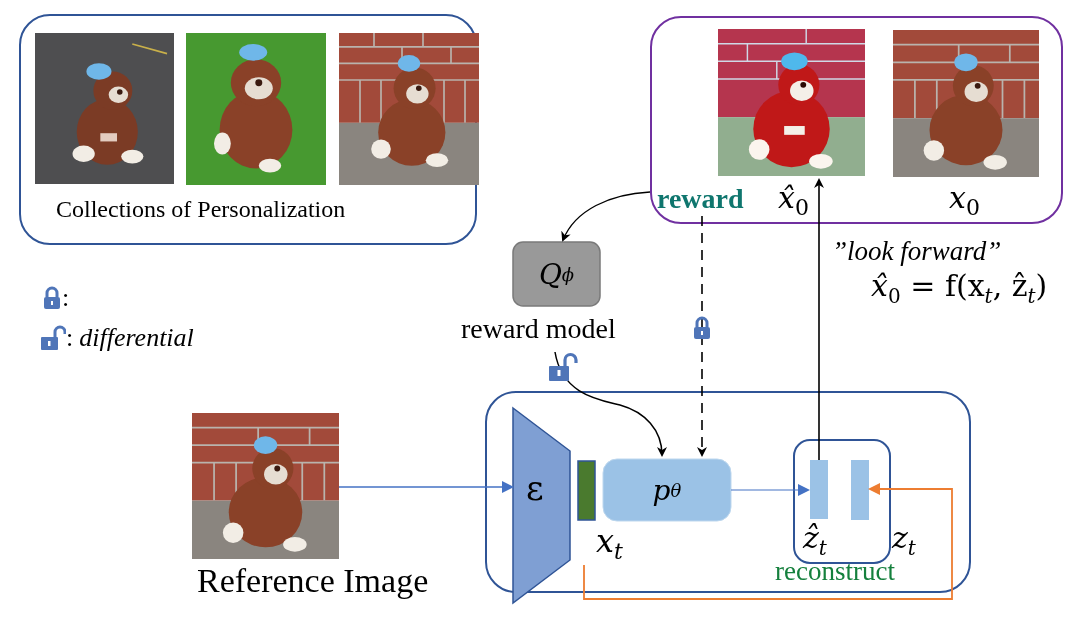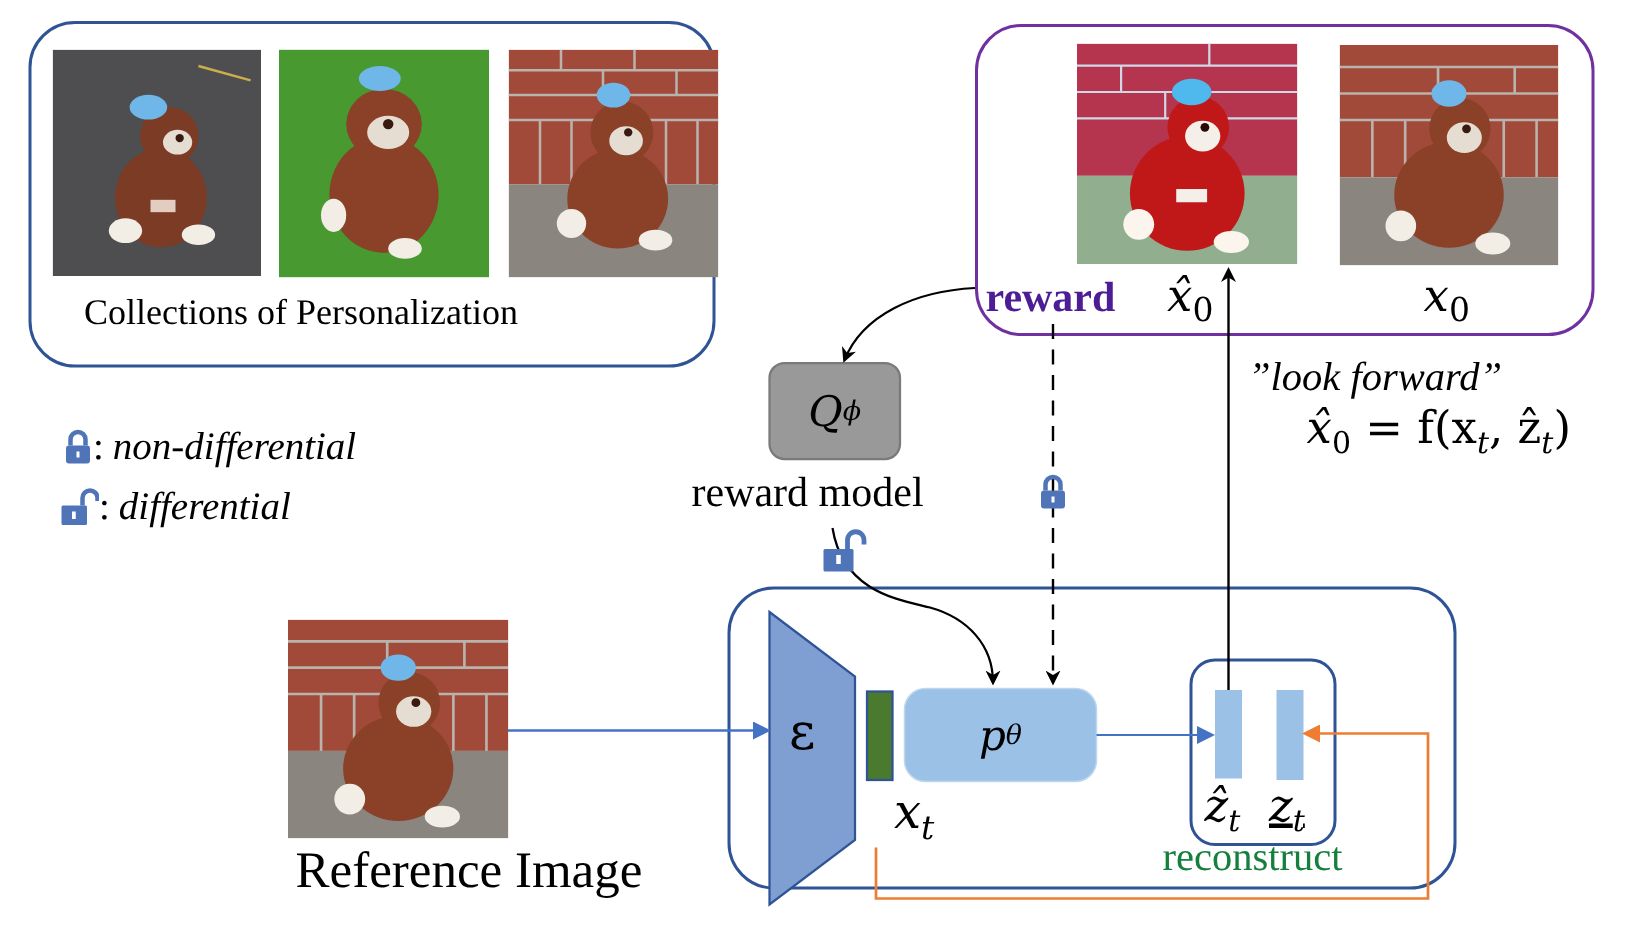--- a/index.html
+++ b/index.html
@@ -8,21 +8,21 @@
   .abs { position:absolute; }
   svg.overlay { position:absolute; left:0; top:0; width:1087px; height:620px; }
   .photo { position:absolute; overflow:hidden; }
   .photo svg { width:100%; height:100%; display:block; }
   .serif { font-family:"Liberation Serif", serif; }
   .math { font-family:"DejaVu Serif", serif; font-style:italic; }
   .label-lg { font-size:34px; }
   .caption { font-size:24px; }
   .legend-row { position:absolute; display:flex; align-items:center; font-size:26px; font-style:italic; }
   .legend-row .colon { font-style:normal; margin-right:6px; }
-  .reward-word { position:absolute; color:#4c1d95; font-weight:bold; font-size:28px; }
+  .reward-word { position:absolute; color:#0f766e; font-weight:bold; font-size:28px; }
   .reconstruct { position:absolute; color:#15803d; font-size:27px; }
   .look { position:absolute; font-size:27px; font-style:italic;text-align:right; }
   .eq { position:absolute; font-size:30px; font-family:"DejaVu Serif", serif; }
   .eq i { font-style:italic; }
   .box-text { position:absolute; display:flex; align-items:center; justify-content:center; }
 </style>
 </head>
 <body>
 
 <svg class="overlay" viewBox="0 0 1087 620">
@@ -211,21 +211,20 @@
   <span>x</span><sub style="font-style:normal;font-size:22px;">0</sub>
 </div>
 
 <div class="legend-row" style="left:42px;top:283px;">
   <svg width="20" height="24" viewBox="0 0 20 24">
     <path d="M5,11 V7 a5,5 0 0 1 10,0 V11" fill="none" stroke="#4f75b8" stroke-width="3"></path>
     <rect x="2" y="11" width="16" height="12" rx="2" fill="#4f75b8"></rect>
     <rect x="9" y="15" width="2" height="4" fill="#fff"></rect>
   </svg>
   <span class="colon">:</span>
-  <span>non-differential</span>
 </div>
 <div class="legend-row" style="left:40px;top:323px;">
   <svg width="26" height="26" viewBox="0 0 26 26">
     <path d="M15,12 V7 a5,5 0 0 1 10,0 V9" fill="none" stroke="#4f75b8" stroke-width="3"></path>
     <rect x="1" y="12" width="17" height="13" rx="1" fill="#4f75b8"></rect>
     <rect x="8" y="16" width="2.5" height="5" fill="#fff"></rect>
   </svg>
   <span class="colon">:</span>
   <span>differential</span>
 </div>
@@ -257,18 +256,18 @@
 <div class="abs math" style="left:572px;top:522px;font-size:32px;padding-left:24px;">
   <span>x</span><sub style="font-size:22px;">t</sub>
 </div>
 <div class="box-text math" style="left:603px;top:459px;width:128px;height:62px;font-size:28px;">
   <span>p</span>
     <sub style="font-size:18px;">θ</sub>
 </div>
 <div class="abs math" style="left:803px;top:520px;font-size:30px;font-style:italic;">
   <span>ẑ</span><sub style="font-size:20px;">t</sub>
 </div>
-<div class="abs math" style="left:846px;top:520px;font-size:30px;text-decoration:underline;">
+<div class="abs math" style="left:892px;top:520px;font-size:30px;">
   <span>z</span><sub style="font-size:20px;">t</sub>
 </div>
 <div class="reconstruct serif" style="left:775px;top:556px;">reconstruct</div>
 
 <div class="abs serif label-lg" style="left:150px;top:562px;margin-left:47px;">Reference Image</div>
 
 </body></html>

